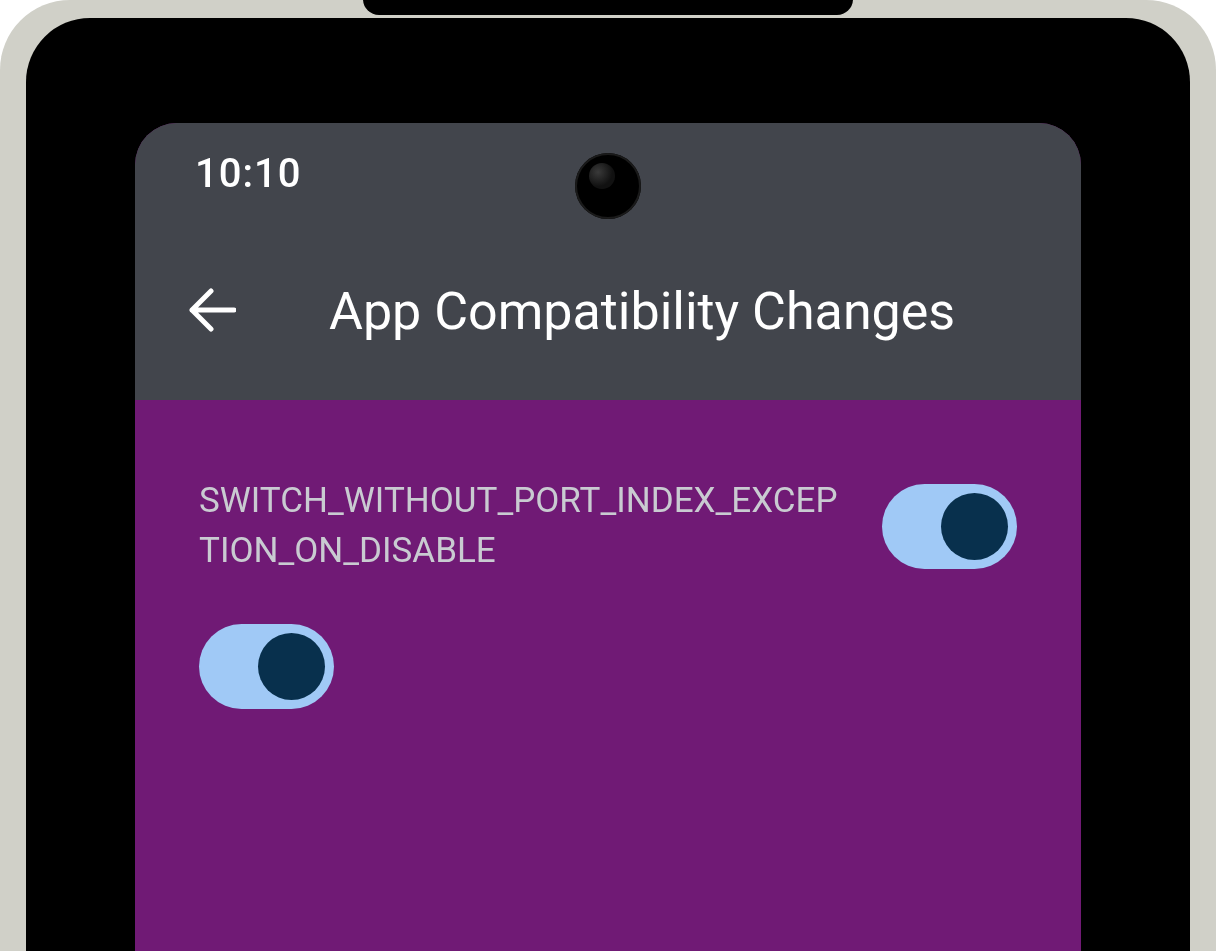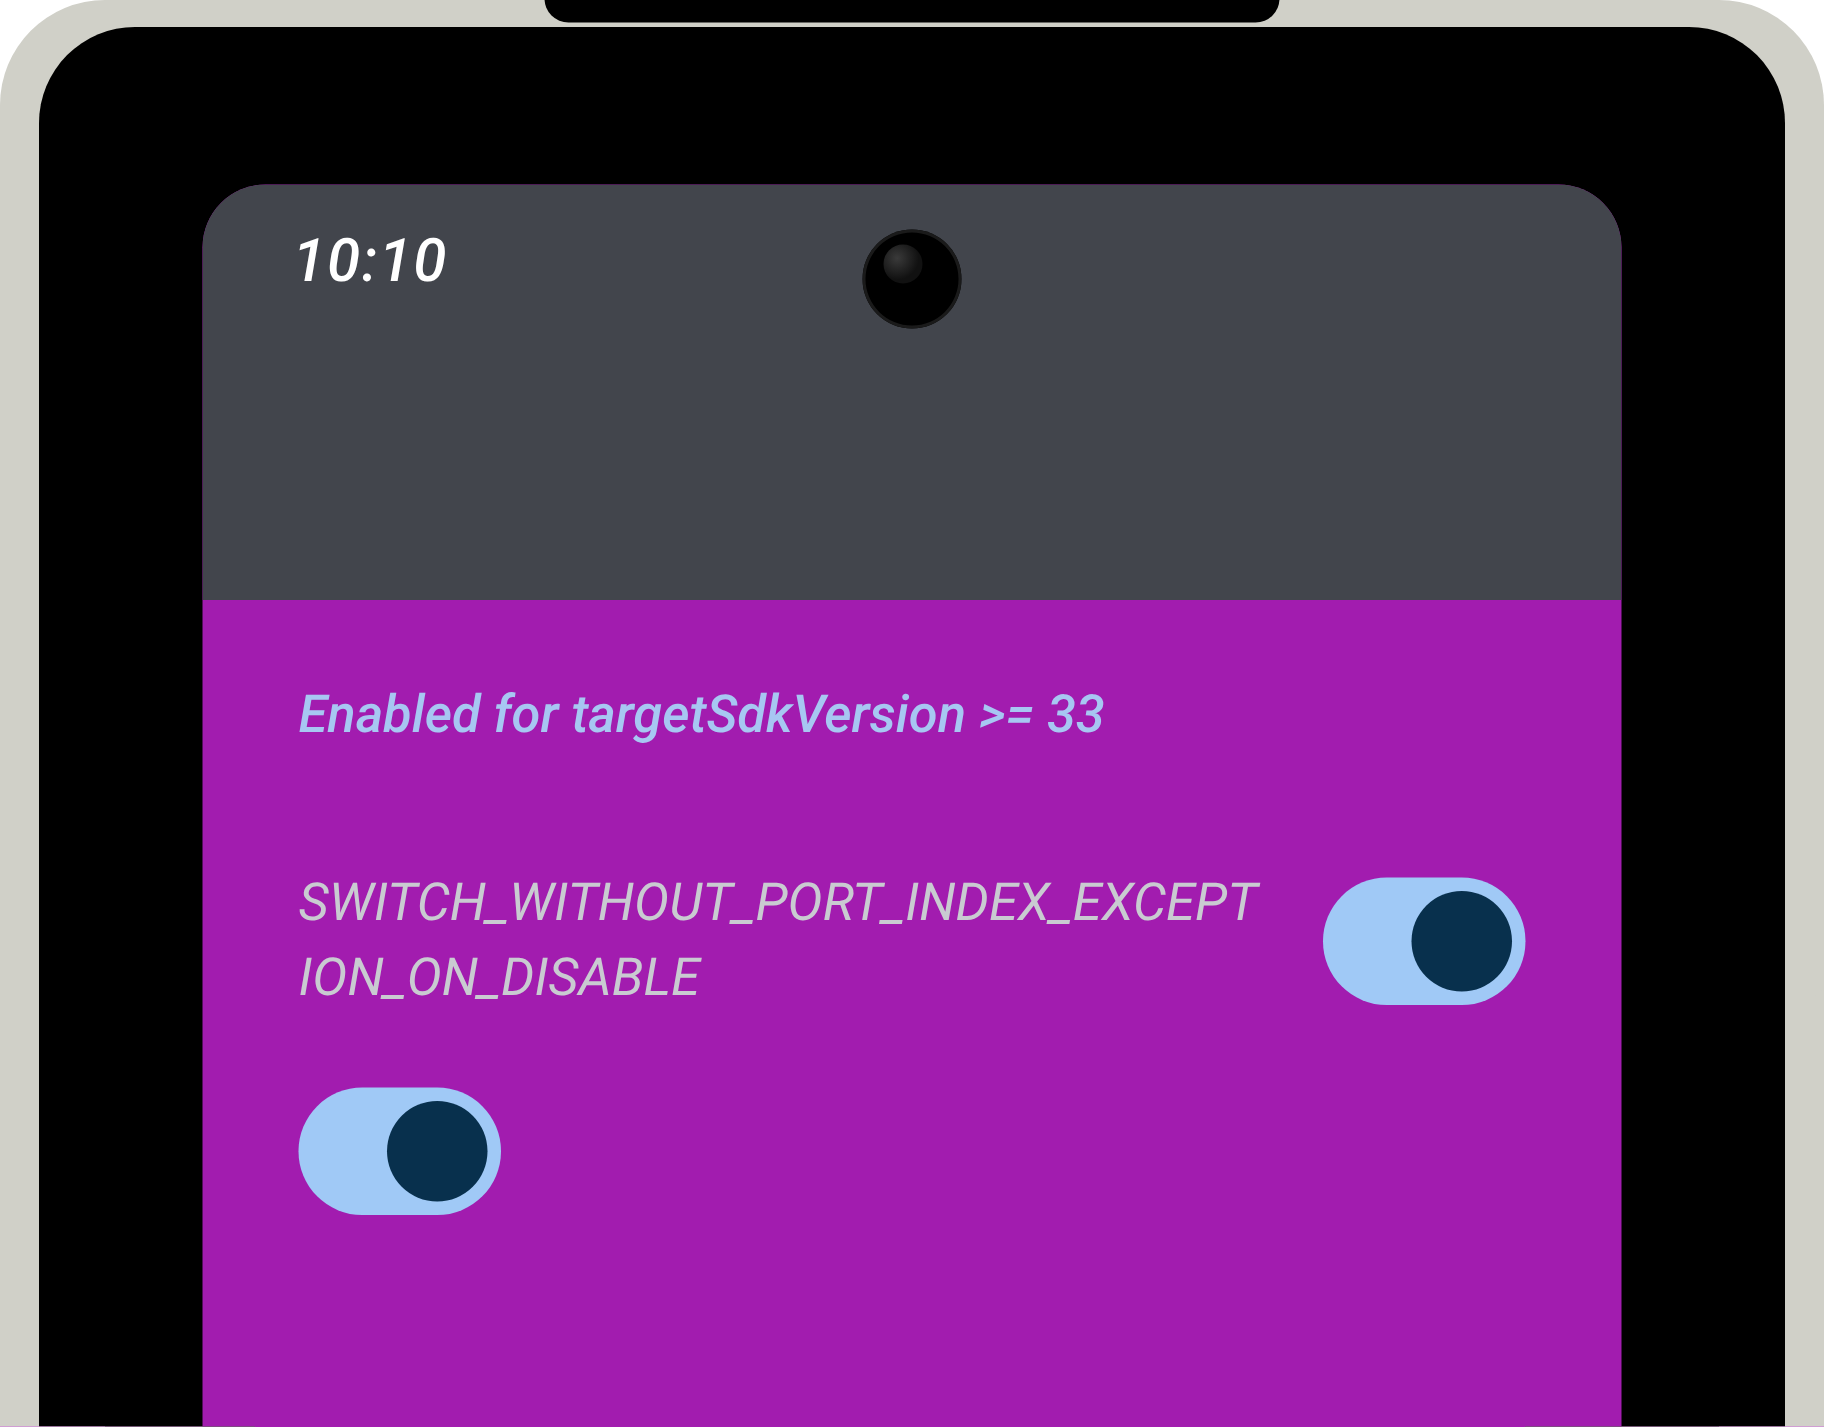--- a/index.html
+++ b/index.html
@@ -56,24 +56,23 @@
       border-radius: 0 0 20px 20px;
       z-index: 50;
     }
     
     .screen {
       position: absolute;
       left: 65px;
       right: 65px;
       top: 67px;
       bottom: 0;
-      background: #a21caf;
+      background: #701a75;
       border-radius: 42px 42px 0 0;
       overflow: hidden;
-      font-style: italic;
     }
     
     .topbar {
       background: #42454c;
       height: 277px;
       width: 100%;
       position: relative;
     }
     .status-bar {
       position: relative;
@@ -209,24 +208,33 @@
     <div class="bezel">
       <div class="bezel-inner">
         <div class="screen">
           <div class="camera-hole"></div>
 
           <div class="topbar">
             <div class="status-bar">
               <div class="status-time">10:10</div>
             </div>
 
+            <div class="app-bar">
+              <div class="back-btn">
+                <span>
+                  <svg width="50" height="50" viewBox="0 0 50 50">
+                      <path d="M25 6 L6 25 L25 44 M6 25 L48 25" stroke="#fff" stroke-width="5" fill="none" stroke-linecap="round" stroke-linejoin="round"></path>
+                    </svg>
+                </span>
+              </div>
+              <div class="app-title">App Compatibility Changes</div>
+            </div>
           </div>
 
           <div class="content">
-            <div class="section-header">Enabled for targetSdkVersion &gt;= 33</div>
 
 
             <div class="setting-item">
               <div class="setting-label">SWITCH_WITHOUT_PORT_INDEX_EXCEPTION_ON_DISABLE</div>
               <div class="toggle"></div>
             </div>
 
             <div class="setting-item">
               <div class="toggle"></div>
             </div>

